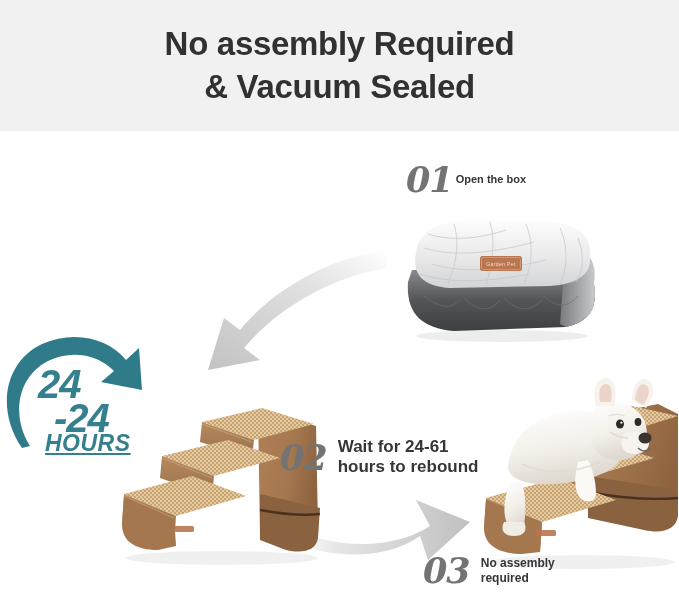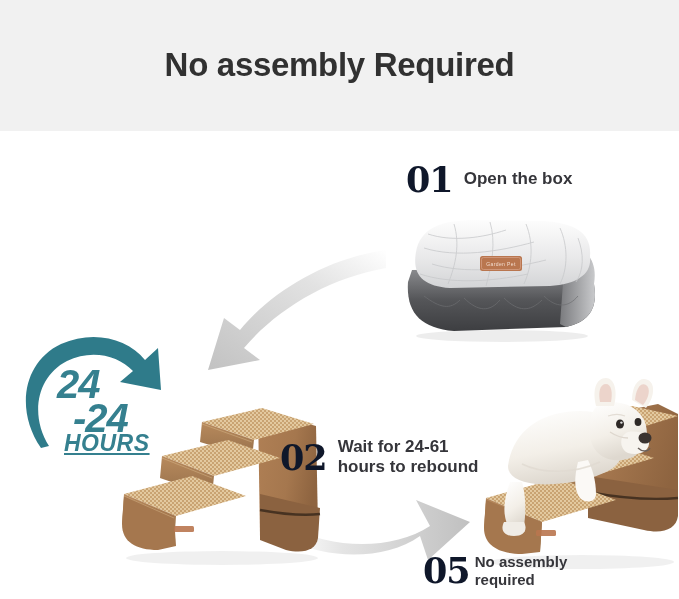--- a/index.html
+++ b/index.html
@@ -21,43 +21,43 @@
   .title-line {
     font-size: 33px; font-weight: bold; color: #313131;
     letter-spacing: -0.3px; line-height: 1.28; text-align: center;
     white-space: nowrap;
   }
 
   
   .step { position: absolute; display: flex; align-items: center; }
   .step-num {
     font-family: "DejaVu Serif", serif;
-    font-weight: bold;
-    color: #0f172a; line-height: 1;
+    font-style: italic; font-weight: bold;
+    color: #737373; line-height: 1;
     letter-spacing: -1px;
   }
   .step-text {
     color: #35353a; font-weight: bold; line-height: 1.18;
     white-space: pre-line;
   }
 
   #step1 { left: 406px; top: 162px; }
   #step1 .step-num { font-size: 35px; }
-  #step1 .step-text { font-size: 17px; margin-left: 11px; }
+  #step1 .step-text { font-size: 11px; margin-left: 3px; }
 
   #step2 { left: 280px; top: 437px; }
   #step2 .step-num { font-size: 35px; }
   #step2 .step-text { font-size: 17px; margin-left: 11px; }
 
   #step3 { left: 423px; top: 553px; }
   #step3 .step-num { font-size: 35px; }
-  #step3 .step-text { font-size: 15px; margin-left: 5px; }
+  #step3 .step-text { font-size: 12px; margin-left: 11px; }
 
   
-  #badge { position: absolute; left: 19px; top: 336px; width: 175px; height: 122px; }
+  #badge { position: absolute; left: 0; top: 336px; width: 175px; height: 122px; }
   #badge svg { position: absolute; left: 0; top: 0; }
   .badge-text {
     position: absolute; color: #35808f;
     font-weight: bold; font-style: italic; line-height: 1;
     letter-spacing: -1px;
   }
   #badge-24  { left: 38px;  top: 28px; font-size: 40px; }
   #badge-48  { left: 54px;  top: 62px; font-size: 40px; }
   #badge-hrs { left: 45px;  top: 96px; font-size: 23px; letter-spacing: 0.5px; text-decoration: underline; }
 
@@ -68,20 +68,21 @@
   #arrow1 { position: absolute; left: 178px; top: 248px; width: 210px; height: 125px; }
   #arrow2 { position: absolute; left: 288px; top: 478px; width: 210px; height: 95px; }
 </style>
 </head>
 <body>
 
 <div id="page">
 
   <div class="header-band">
     <div class="title-line">No assembly Required</div>
+    <div class="title-line">&amp; Vacuum Sealed</div>
   </div>
 
   <div id="arrow1">
     <svg width="210" height="125" viewBox="0 0 210 125">
       <defs>
         <linearGradient id="ag1" x1="1" y1="0" x2="0" y2="1">
           <stop offset="0%" stop-color="#ffffff"></stop>
           <stop offset="35%" stop-color="#e2e2e2"></stop>
           <stop offset="100%" stop-color="#c2c2c2"></stop>
         </linearGradient>
@@ -297,18 +298,18 @@
     <span class="step-text">Open the box</span>
   </div>
 
   <div class="step" id="step2">
     <span class="step-num">02</span>
     <span class="step-text">Wait for 24-61
 hours to rebound</span>
   </div>
 
   <div class="step" id="step3">
-    <span class="step-num">05</span>
+    <span class="step-num">03</span>
     <span class="step-text">No assembly
 required</span>
   </div>
 
 </div>
 
 </body></html>

